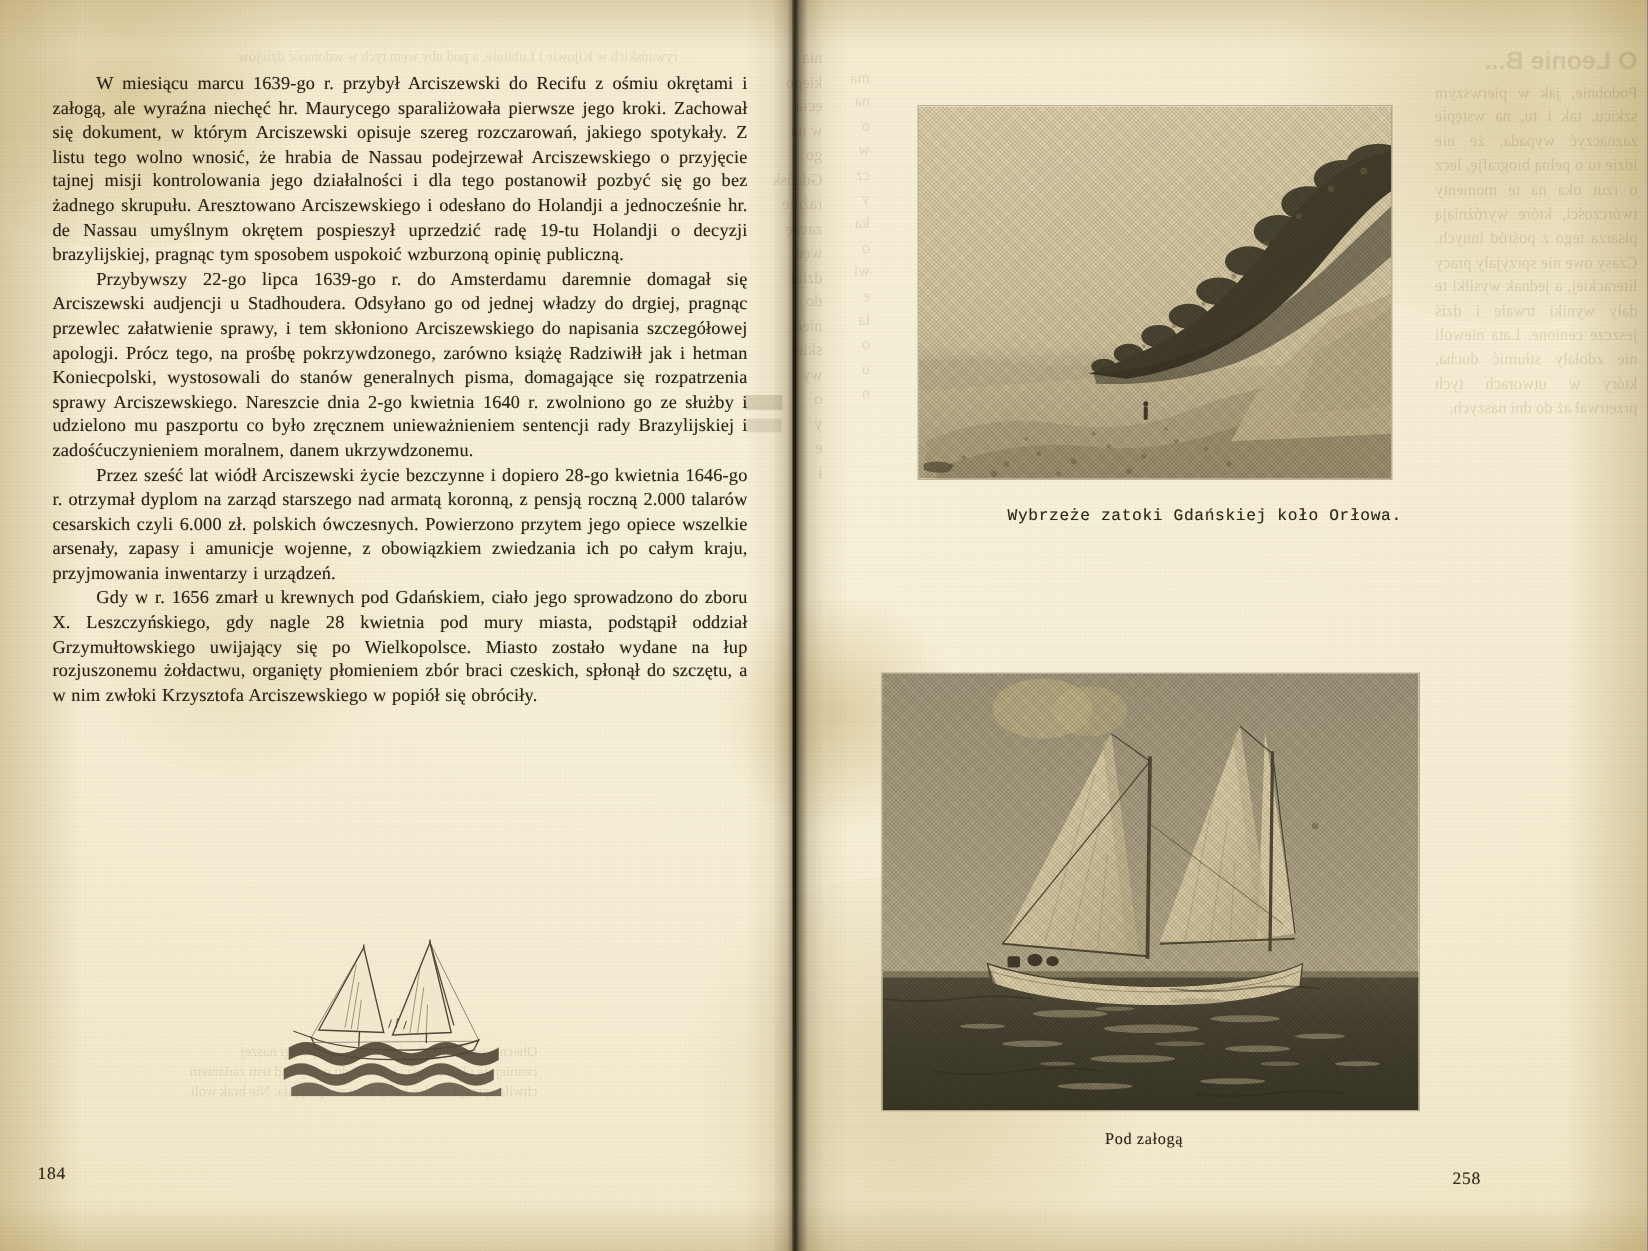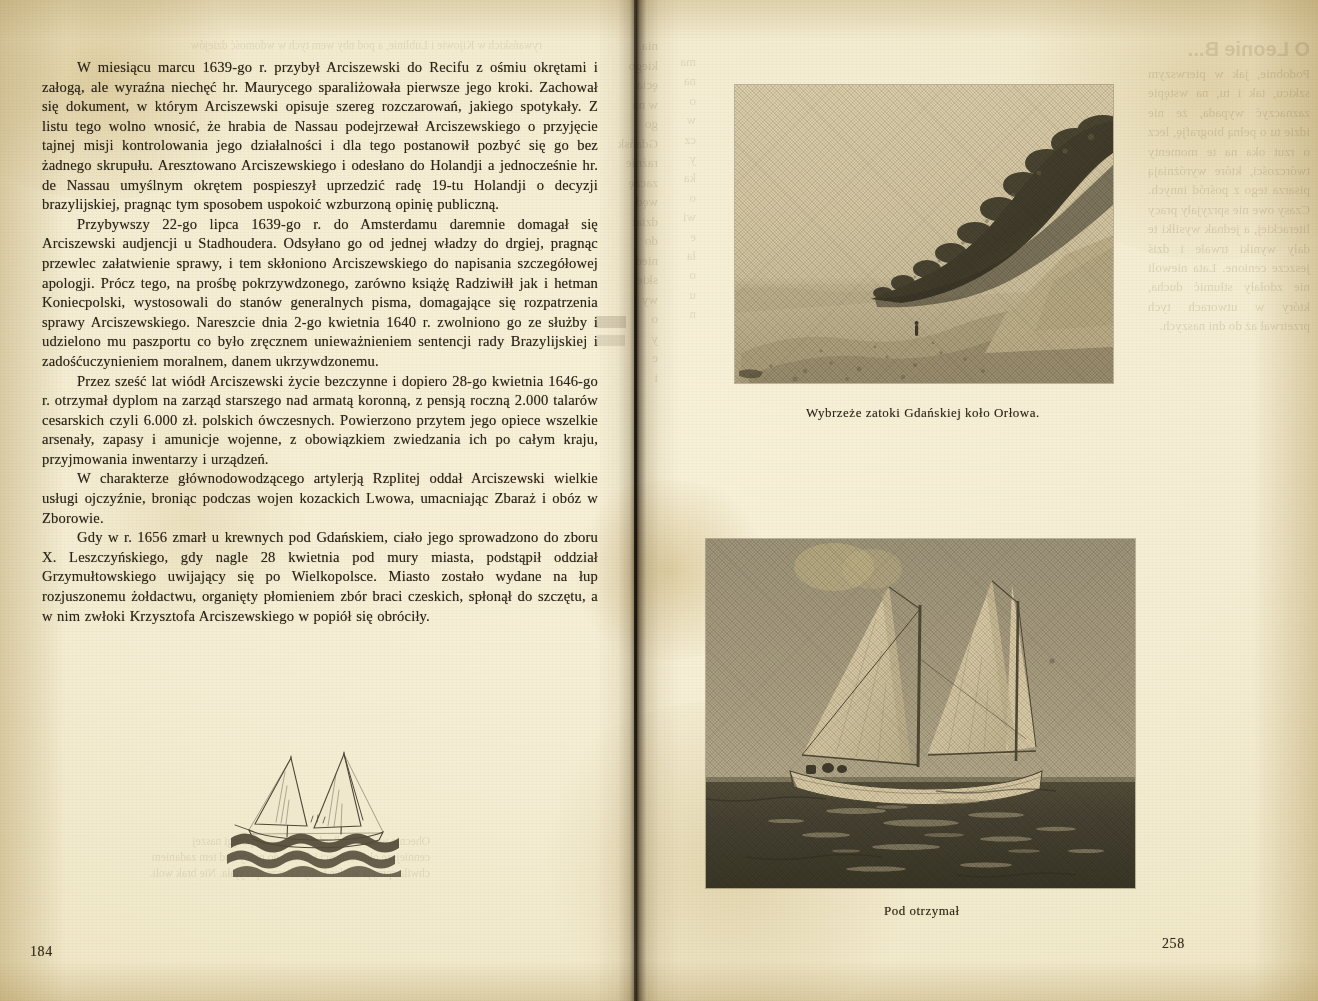--- a/index.html
+++ b/index.html
@@ -58,21 +58,21 @@
     text-align:justify;text-justify:inter-word;
     letter-spacing:.15px;word-spacing:.6px;
     text-shadow:0 0 .7px rgba(60,48,28,.5);
   }
   .bodytext p{margin:0;text-indent:2.4em;}
   .bodytext p + p{margin-top:0px;}
 
   
   .folio{position:absolute;font-size:14px;color:#332b1c;letter-spacing:.6px;
     text-shadow:0 0 .7px rgba(60,48,28,.45);}
-  .folio-left{left:30px;top:932px;margin-top:12px;}
+  .folio-left{left:30px;top:932px;}
   .folio-right{left:1162px;top:936px;}
 
   
   .vignette{position:absolute;left:215px;top:742px;width:205px;height:135px;}
   .vignette svg{display:block;width:100%;height:100%;opacity:.88;}
 
   
   .photo{position:absolute;overflow:hidden;
     box-shadow:0 0 0 1px rgba(70,58,34,.35);
     filter:contrast(.92) brightness(1.0) sepia(.22);}
@@ -83,21 +83,21 @@
       repeating-linear-gradient(45deg, rgba(40,34,20,.22) 0 1px, rgba(0,0,0,0) 1px 2.4px),
       repeating-linear-gradient(-45deg, rgba(40,34,20,.16) 0 1px, rgba(0,0,0,0) 1px 2.4px);
   }
   .photo .paperwash{position:absolute;inset:0;mix-blend-mode:multiply;opacity:.30;
     background:linear-gradient(160deg,#efe3bd,#d8caa2);}
   .photo svg{display:block;width:100%;height:100%;}
 
   
   .caption{position:absolute;font-size:13px;color:#2e2719;letter-spacing:.5px;
     text-shadow:0 0 .7px rgba(60,48,28,.4);white-space:nowrap;}
-  .caption-1{left:806px;top:405px;}
+  .caption-1{left:806px;top:405px;font-family:Liberation Mono, monospace;}
   .caption-2{left:884px;top:903px;}
 
   
   .showthrough{position:absolute;pointer-events:none;
     transform:scaleX(-1);opacity:.17;color:#6b5a36;mix-blend-mode:multiply;
     font-family:"Liberation Serif","DejaVu Serif",serif;}
   .st-right-col{left:1148px;top:34px;width:162px;font-size:13.2px;line-height:19.4px;text-align:justify;}
   .st-right-head{font-family:"Liberation Sans","DejaVu Sans",sans-serif;font-weight:700;font-size:20px;line-height:30px;opacity:.85;}
   .st-left-col{left:602px;top:36px;width:56px;font-size:13.2px;line-height:19.5px;opacity:.16;}
   .st-mid-col{left:660px;top:52px;width:36px;font-size:13px;line-height:19.4px;opacity:.14;}
@@ -128,21 +128,20 @@
     <div class="st-block" style="position:static;transform:none;opacity:1;">
       rywańskich w Kijowie i Lublinie, a pod nby wem tych w wdomość dziejów
     </div>
   </div>
 
   <div class="col-left">
     <div class="bodytext">
       <p>W miesiącu marcu 1639-go r. przybył Arciszewski do Recifu z ośmiu okrętami i załogą, ale wyraźna niechęć hr. Maurycego sparaliżowała pierwsze jego kroki. Zachował się dokument, w którym Arciszewski opisuje szereg rozczarowań, jakiego spotykały. Z listu tego wolno wnosić, że hrabia de Nassau podejrzewał Arciszewskiego o przyjęcie tajnej misji kontrolowania jego działalności i dla tego postanowił pozbyć się go bez żadnego skrupułu. Aresztowano Arciszewskiego i odesłano do Holandji a jednocześnie hr. de Nassau umyślnym okrętem pospieszył uprzedzić radę 19-tu Holandji o decyzji brazylijskiej, pragnąc tym sposobem uspokoić wzburzoną opinię publiczną.</p>
       <p>Przybywszy 22-go lipca 1639-go r. do Amsterdamu daremnie domagał się Arciszewski audjencji u Stadhoudera. Odsyłano go od jednej władzy do drgiej, pragnąc przewlec załatwienie sprawy, i tem skłoniono Arciszewskiego do napisania szczegółowej apologji. Prócz tego, na prośbę pokrzywdzonego, zarówno książę Radziwiłł jak i hetman Koniecpolski, wystosowali do stanów generalnych pisma, domagające się rozpatrzenia sprawy Arciszewskiego. Nareszcie dnia 2-go kwietnia 1640 r. zwolniono go ze służby i udzielono mu paszportu co było zręcznem unieważnieniem sentencji rady Brazylijskiej i zadośćuczynieniem moralnem, danem ukrzywdzonemu.</p>
       <p>Przez sześć lat wiódł Arciszewski życie bezczynne i dopiero 28-go kwietnia 1646-go r. otrzymał dyplom na zarząd starszego nad armatą koronną, z pensją roczną 2.000 talarów cesarskich czyli 6.000 zł. polskich ówczesnych. Powierzono przytem jego opiece wszelkie arsenały, zapasy i amunicje wojenne, z obowiązkiem zwiedzania ich po całym kraju, przyjmowania inwentarzy i urządzeń.</p>
-      <p>W charakterze głównodowodzącego artylerją Rzplitej oddał Arciszewski wielkie usługi ojczyźnie, broniąc podczas wojen kozackich Lwowa, umacniając Zbaraż i obóz w Zborowie.</p>
       <p>Gdy w r. 1656 zmarł u krewnych pod Gdańskiem, ciało jego sprowadzono do zboru X. Leszczyńskiego, gdy nagle 28 kwietnia pod mury miasta, podstąpił oddział Grzymułtowskiego uwijający się po Wielkopolsce. Miasto zostało wydane na łup rozjuszonemu żołdactwu, organięty płomieniem zbór braci czeskich, spłonął do szczętu, a w nim zwłoki Krzysztofa Arciszewskiego w popiół się obróciły.</p>
     </div>
   </div>
 
   <div class="artifact a1"></div>
   <div class="artifact a2"></div>
 
   <div class="showthrough st-left-col">
     nia<br>kiego<br>ęcia<br>w na<br>go<br>Gdańsk<br>raźnie<br>zaczę<br>węd<br>dział<br>do<br>nied<br>skie<br>wy<br>o<br>y<br>e<br>i
   </div>
@@ -404,21 +403,21 @@
         <path d="M230 252 q30 4 60 0 q30 -4 60 0"></path>
         <path d="M40 318 q34 5 68 0 q34 -5 68 0"></path>
         <path d="M250 336 q30 4 60 0 q30 -4 60 0"></path>
       </g>
 
       <circle cx="346" cy="122" r="2.6" fill="#6d6752" opacity=".6"></circle>
     </svg>
     <div class="halftone"></div>
     <div class="paperwash"></div>
   </div>
-  <div class="caption caption-2">Pod otrzymał</div>
+  <div class="caption caption-2">Pod załogą</div>
 
   <div class="showthrough st-right-col">
     <div class="st-right-head">O Leonie B...</div>
     <div>
       Podobnie, jak w pierwszym szkicu, tak i tu, na wstępie zaznaczyć wypada, że nie idzie tu o pełną biografję, lecz o rzut oka na te momenty twórczości, które wyróżniają pisarza tego z pośród innych. Czasy owe nie sprzyjały pracy literackiej, a jednak wysiłki te dały wyniki trwałe i dziś jeszcze cenione. Lata niewoli nie zdołały stłumić ducha, który w utworach tych przetrwał aż do dni naszych.
     </div>
   </div>
 
   <div class="folio folio-right">258</div>
 

